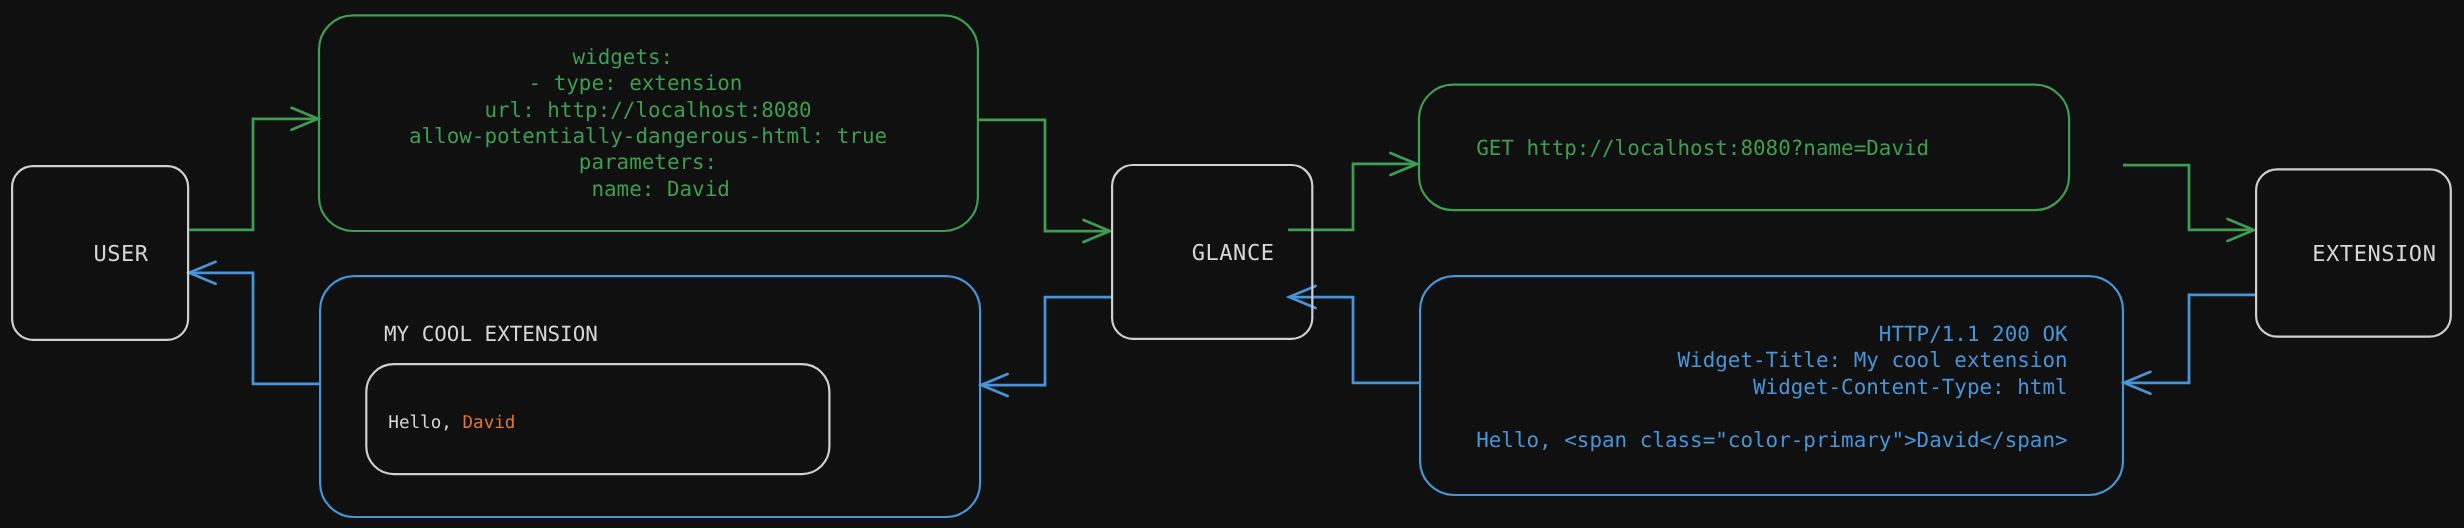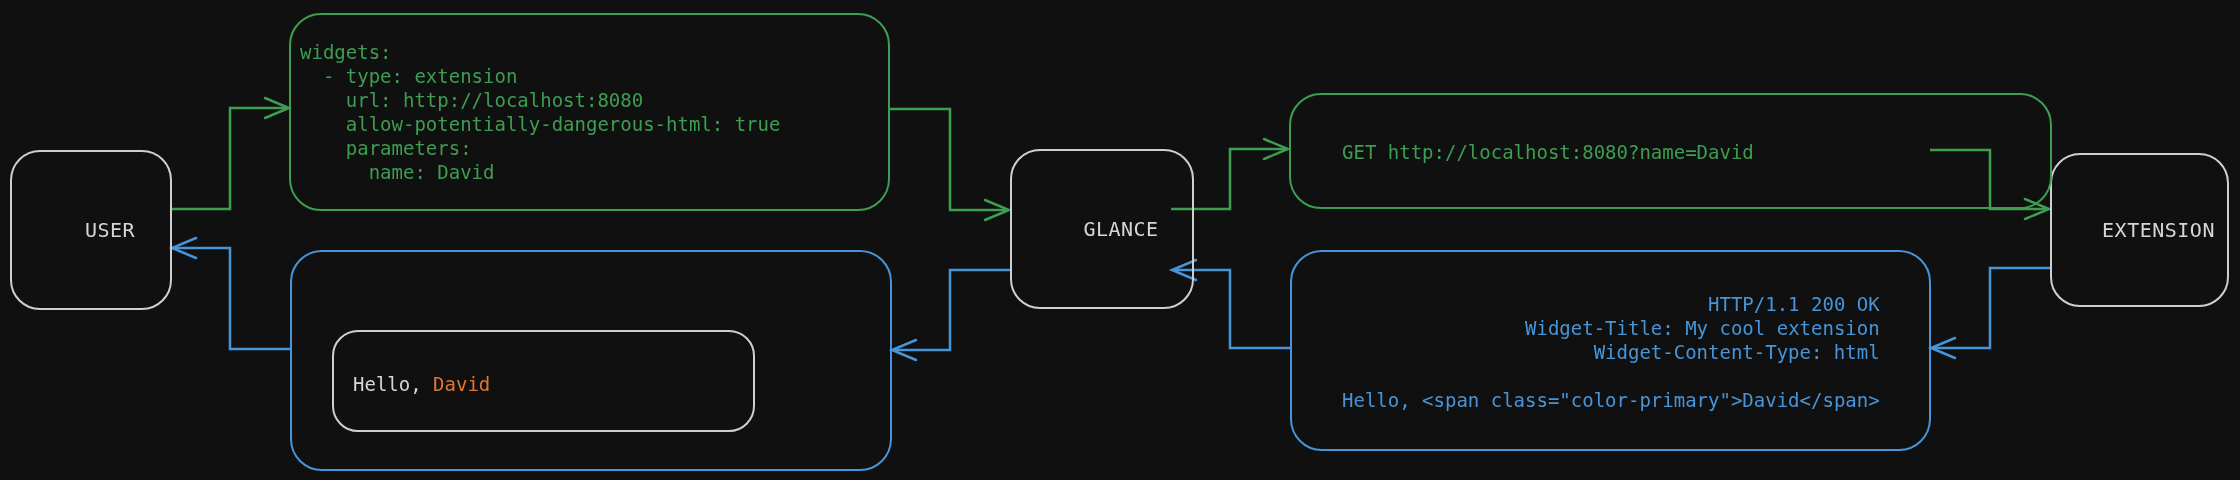--- a/index.html
+++ b/index.html
@@ -20,60 +20,60 @@
   .layer{position:absolute;left:0;top:0;}
   svg.wires{width:2240px;height:480px;display:block;}
   .wire{fill:none;stroke-width:2.5px;}
   .wire.green{stroke:var(--request-green);}
   .wire.blue{stroke:var(--response-blue);}
   .chevron{fill:none;stroke-width:2.5px;stroke-linecap:round;stroke-linejoin:miter;}
   .chevron.green{stroke:var(--request-green);}
   .chevron.blue{stroke:var(--response-blue);}
 
   .node{
-    position:absolute;border:2.5px solid var(--node-border);border-radius:30px;
+    position:absolute;border:2.5px solid var(--node-border);border-radius:20px;
     display:flex;align-items:center;justify-content:center;
     color:var(--text-primary);font-size:20px;letter-spacing:0.5px;
     background:transparent;
     padding-left:38px;
   }
   .node-user{left:10px;top:150px;width:162px;height:160px;}
   .node-glance{left:1010px;top:149px;width:184px;height:160px;}
   .node-extension{left:2050px;top:153px;width:179px;height:154px;justify-content:center;}
 
   .code-box{position:absolute;border-radius:32px;background:transparent;}
   .code-box.green{border:2.5px solid var(--request-green);}
   .code-box.blue{border:2.5px solid var(--response-blue);}
   .config-box{left:289px;top:13px;width:601px;height:198px;}
-  .request-box{left:1289px;top:93px;width:763px;height:116px;}
+  .request-box{left:1289px;top:76px;width:593px;height:116px;}
   .response-box{left:1290px;top:250px;width:641px;height:201px;}
   .widget-box{left:290px;top:250px;width:602px;height:221px;}
 
   pre.code{
     position:absolute;white-space:pre;
     font-family:"DejaVu Sans Mono","Liberation Mono",monospace;
     font-size:19px;line-height:24px;
   }
   .code.green{color:var(--request-green);}
   .code.blue{color:var(--response-blue);text-align:right;}
-  .config-box pre.code{left:9px;top:25px;}
+  .config-box pre.code{left:35px;top:25px;text-align:center;}
   .request-box pre.code{left:51px;top:45px;}
   .response-box pre.code{left:50px;top:40px;}
 
   .widget-title{
     position:absolute;left:57px;top:40px;
     color:var(--text-primary);font-size:19px;line-height:24px;
   }
   .widget-inner{
     position:absolute;left:40px;top:78px;width:423px;height:102px;
     border:2px solid var(--widget-inner-border);border-radius:26px;
   }
   .widget-greeting{
     position:absolute;left:19px;top:40px;
-    font-size:19px;line-height:24px;color:var(--text-primary);white-space:pre;text-align:center;
+    font-size:16px;line-height:24px;color:var(--text-primary);white-space:pre;text-align:center;
   }
   .widget-greeting .name{color:var(--accent-orange);}
 </style>
 </head>
 <body>
 
 <div class="layer">
   <svg class="wires" xmlns="http://www.w3.org/2000/svg" viewBox="0 0 2240 480">
 
     <path class="wire green" d="M172,209 L230,209 L230,108 L287,108"></path>
@@ -127,16 +127,17 @@
 
 <div class="code-box blue response-box">
   <pre class="code blue">HTTP/1.1 200 OK
 Widget-Title: My cool extension
 Widget-Content-Type: html
 
 Hello, &lt;span class="color-primary"&gt;David&lt;/span&gt;</pre>
 </div>
 
 <div class="code-box blue widget-box">
+  <div class="widget-title">MY COOL EXTENSION</div>
   <div class="widget-inner">
     <div class="widget-greeting"><span>Hello, </span><span class="name">David</span></div>
   </div>
 </div>
 
 </body></html>

